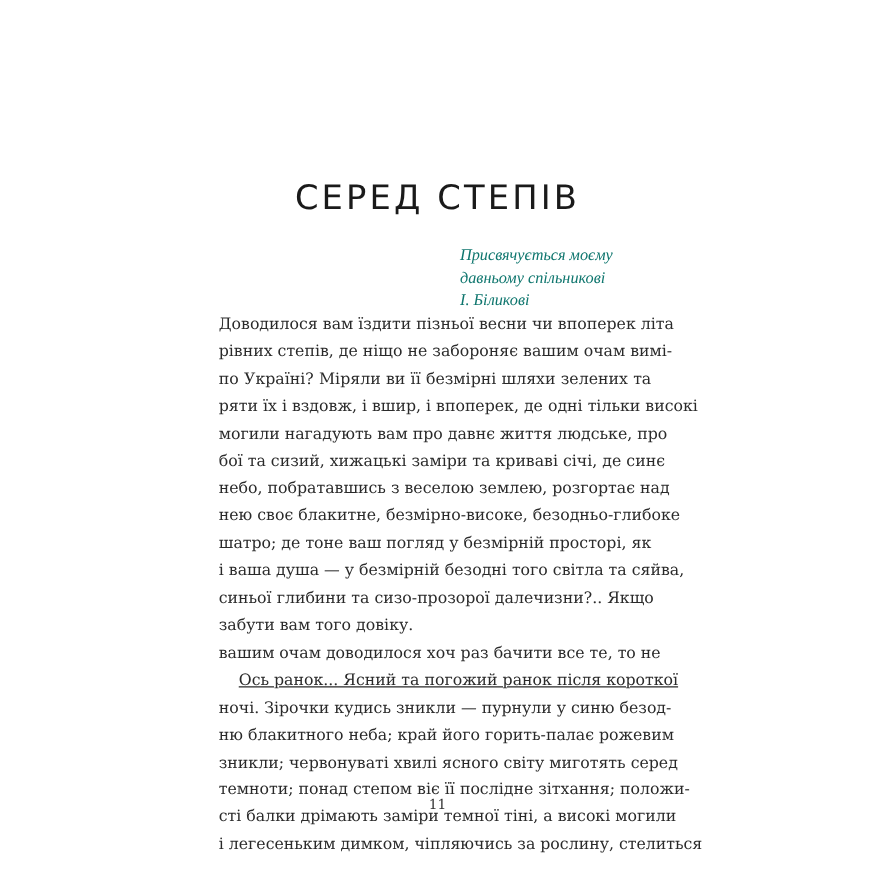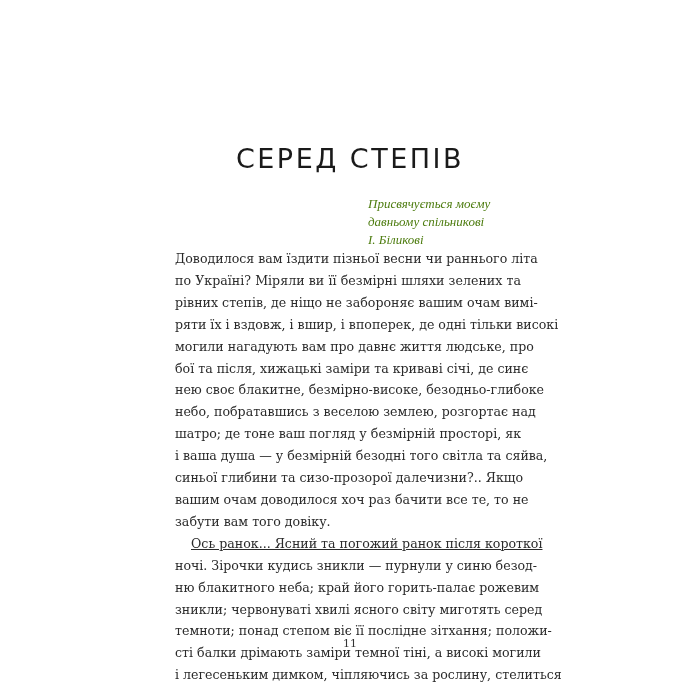--- a/index.html
+++ b/index.html
@@ -8,21 +8,21 @@
     .title {
       position: absolute; left: 0; width: 700px; top: 143px;
       text-align: center;
       font-family: "DejaVu Sans", sans-serif;
       font-size: 27px; letter-spacing: 2.5px;
       color: #1a1a1a; font-weight: normal;
     }
     .epigraph {
       position: absolute; left: 368px; top: 195px; width: 160px;
       font-family: "Liberation Serif", serif; font-style: italic;
-      font-size: 13px; line-height: 18px; color: #4d7c0f;
+      font-size: 13px; line-height: 18px; color: #0f766e;
     }
     .body-text {
       position: absolute; left: 175px; top: 248px; width: 346px;
       font-family: "DejaVu Serif", serif;
       font-size: 12.6px; line-height: 21.9px; color: #2a2a2a;
     }
     .line { white-space: nowrap; display: block; text-align: justify; text-align-last: justify; }
     .line.last { text-align-last: left; }
     .line.indent { padding-left: 16px; text-decoration: underline; }
     .page-number {
@@ -38,33 +38,33 @@
   <h1 class="title" style="margin:0;">СЕРЕД СТЕПІВ</h1>
 
   <div class="epigraph">
     <span class="line last">Присвячується моєму</span>
     <span class="line last">давньому спільникові</span>
     <span class="line last">І. Біликові</span>
   </div>
 
   <div class="body-text">
     <div>
-      <span class="line">Доводилося вам їздити пізньої весни чи раннього літа</span>
+      <span class="line">Доводилося вам їздити пізньої весни чи впоперек літа</span>
+      <span class="line">рівних степів, де ніщо не забороняє вашим очам вимі-</span>
       <span class="line">по Україні? Міряли ви її безмірні шляхи зелених та</span>
-      <span class="line">рівних степів, де ніщо не забороняє вашим очам вимі-</span>
       <span class="line">ряти їх і вздовж, і вшир, і впоперек, де одні тільки високі</span>
       <span class="line">могили нагадують вам про давнє життя людське, про</span>
-      <span class="line">бої та після, хижацькі заміри та криваві січі, де синє</span>
+      <span class="line">бої та сизий, хижацькі заміри та криваві січі, де синє</span>
+      <span class="line">небо, побратавшись з веселою землею, розгортає над</span>
       <span class="line">нею своє блакитне, безмірно-високе, безодньо-глибоке</span>
-      <span class="line">небо, побратавшись з веселою землею, розгортає над</span>
       <span class="line">шатро; де тоне ваш погляд у безмірній просторі, як</span>
       <span class="line">і ваша душа — у безмірній безодні того світла та сяйва,</span>
       <span class="line">синьої глибини та сизо-прозорої далечизни?.. Якщо</span>
+      <span class="line last">забути вам того довіку.</span>
       <span class="line">вашим очам доводилося хоч раз бачити все те, то не</span>
-      <span class="line last">забути вам того довіку.</span>
     </div>
     <div>
       <span class="line indent">Ось ранок... Ясний та погожий ранок після короткої</span>
       <span class="line">ночі. Зірочки кудись зникли — пурнули у синю безод-</span>
       <span class="line">ню блакитного неба; край його горить-палає рожевим</span>
       <span class="line">зникли; червонуваті хвилі ясного світу миготять серед</span>
       <span class="line">темноти; понад степом віє її послідне зітхання; положи-</span>
       <span class="line">сті балки дрімають заміри темної тіні, а високі могили</span>
       <span class="line">і легесеньким димком, чіпляючись за рослину, стелиться</span>
     </div>

